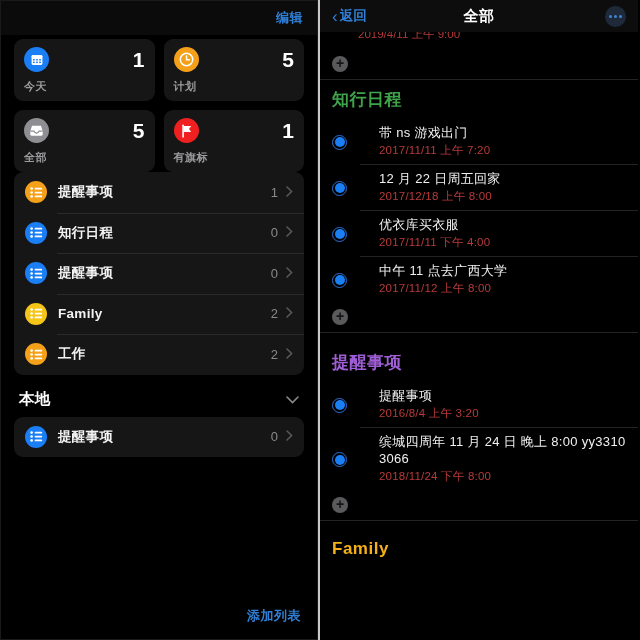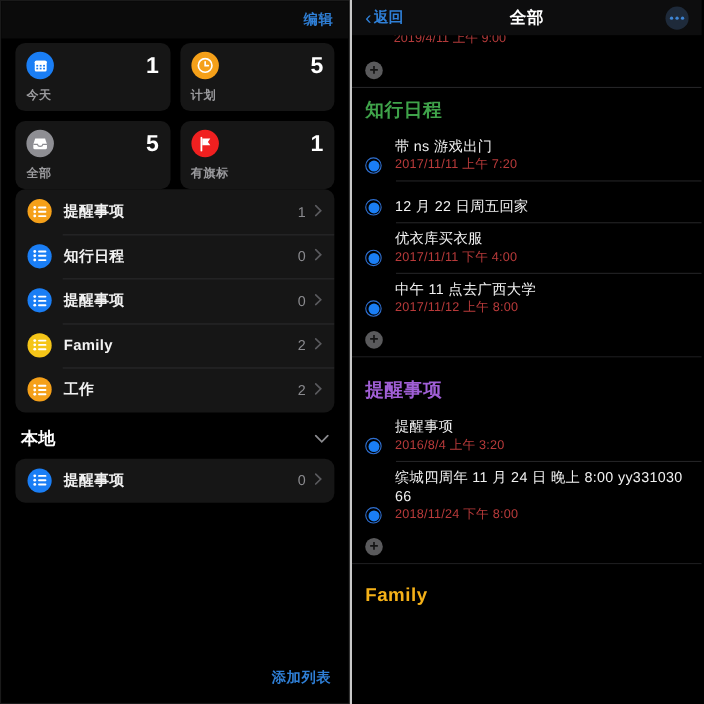--- a/index.html
+++ b/index.html
@@ -165,24 +165,25 @@
 
   .sec-spacer { height: 10px; background: #000; }
 
   .sec-title {
     font-size: 17px; font-weight: 700;
     padding: 8px 0 7px 12px;
     letter-spacing: 0.5px;
   }
 
   .task-row {
-    display: flex; align-items: flex-end;
+    display: flex; align-items: center;
     padding: 6px 10px 6px 12px;
     position: relative;
     min-height: 38px;
+    gap: 20px;
   }
   .task-row.sep::before {
     content: "";
     position: absolute; left: 40px; right: 0; top: 0;
     height: 1px; background: #232325;
   }
   .radio {
     width: 15px; height: 15px; border-radius: 50%;
     border: 1.5px solid #2f6fd0;
     flex-shrink: 0; margin-right: 12px; margin-top: 2px;
@@ -438,20 +439,21 @@
               <span class="task-title" style="display:block">带 ns 游戏出门</span>
               <span class="task-date overdue" style="display:block">2017/11/11 上午 7:20</span>
             </span>
           </div>
           <div class="task-row sep">
             <span class="radio">
               <i></i>
             </span>
             <span class="task-body">
               <span class="task-title" style="display:block">12 月 22 日周五回家</span>
+              <span class="task-date overdue" style="display:block">2017/12/18 上午 8:00</span>
             </span>
           </div>
           <div class="task-row sep">
             <span class="radio">
               <i></i>
             </span>
             <span class="task-body">
               <span class="task-title" style="display:block">优衣库买衣服</span>
               <span class="task-date overdue" style="display:block">2017/11/11 下午 4:00</span>
             </span>

